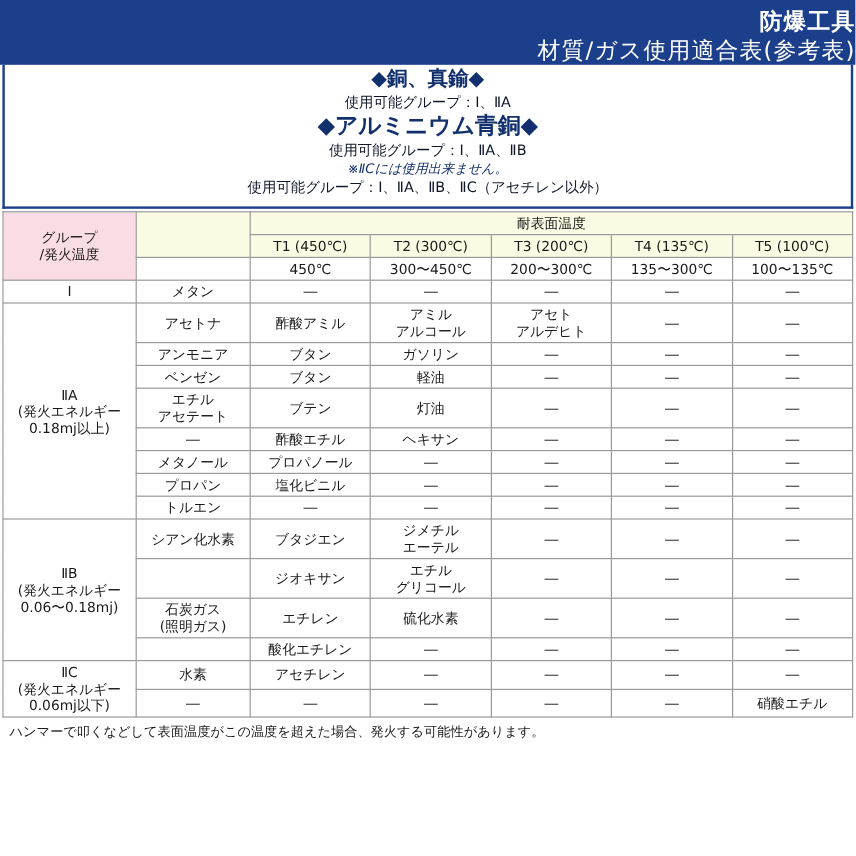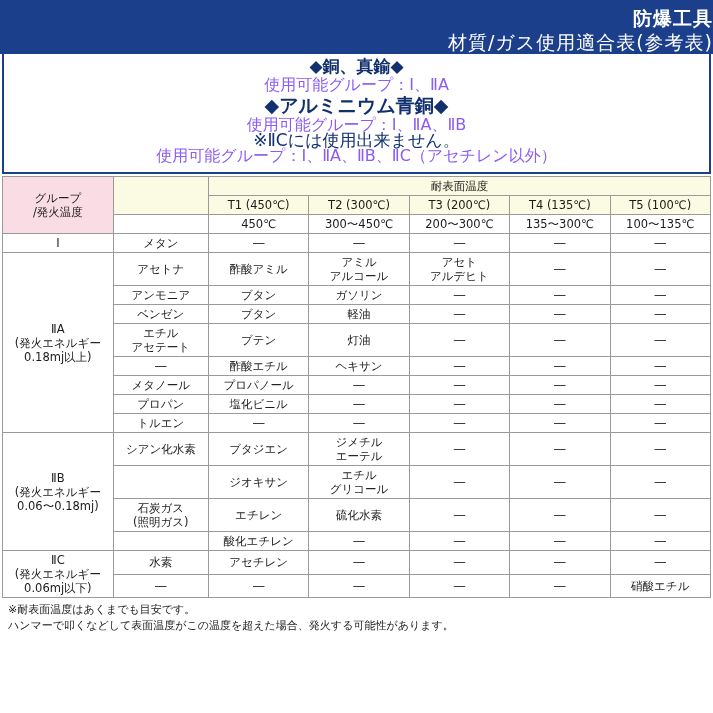--- a/index.html
+++ b/index.html
@@ -57,28 +57,29 @@
     font-size: 17px;
     font-weight: bold;
     line-height: 21px;
     color: #12306e;
   }
   .notice .grp-title.big {
     font-size: 19px;
     line-height: 24px;
   }
   .notice .grp-sub {
-    font-size: 16px;
+    font-size: 12px;
     line-height: 16px;
-    color: #8b5cf6;
+    color: #0f172a;
   }
   .notice .grp-note {
-    font-size: 17px;
+    font-size: 11px;
     line-height: 15px;
     color: #12306e;
+    font-style: italic;
   }
   .notice .warn {
     font-size: 11.5px;
     line-height: 16px;
     color: #12306e;
     margin-top: 2px;
   }
   
   table.maintable {
     border-collapse: collapse;
@@ -326,17 +327,16 @@
           <td class="val-cell">―</td>
           <td class="val-cell">―</td>
           <td class="val-cell">―</td>
           <td class="val-cell">―</td>
           <td class="val-cell">硝酸エチル</td>
         </tr>
       </tbody>
   </table>
 
   <div class="footer">
-    <div>※耐表面温度はあくまでも目安です。</div>
     <div>ハンマーで叩くなどして表面温度がこの温度を超えた場合、発火する可能性があります。</div>
   </div>
 
 </div>
 
 </body></html>

